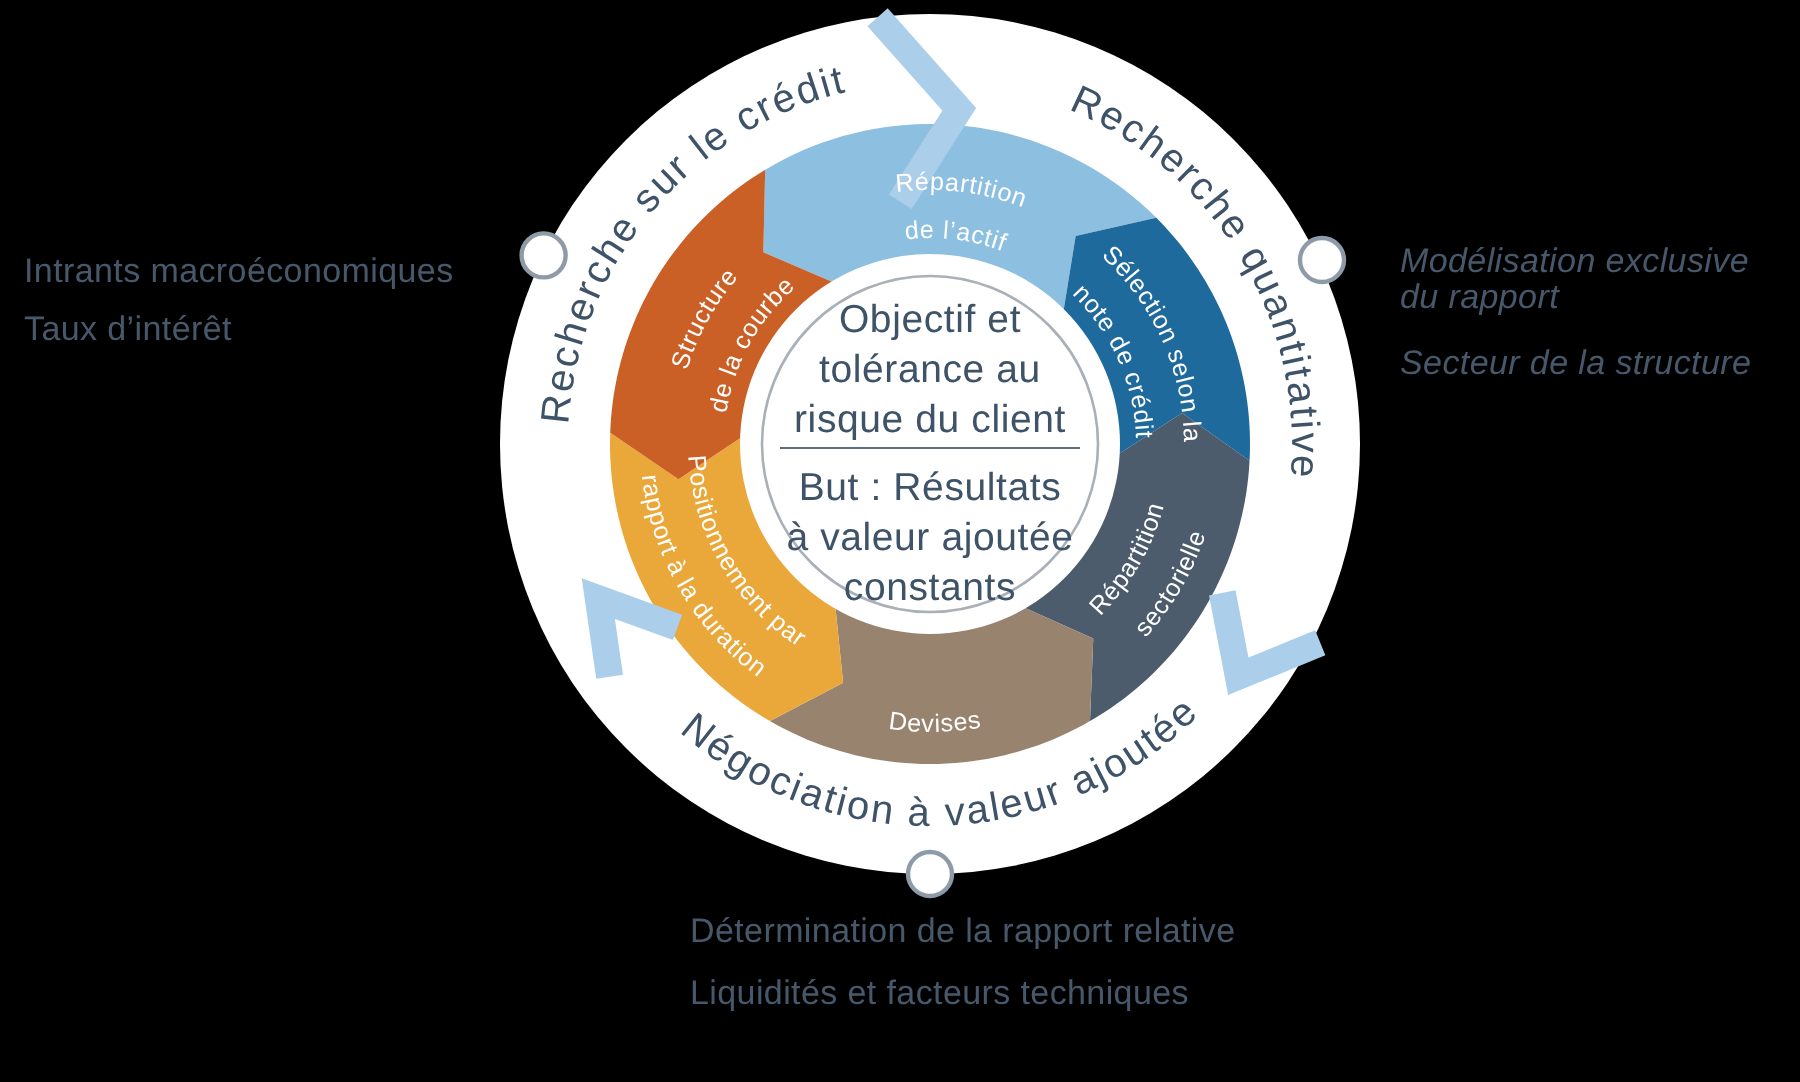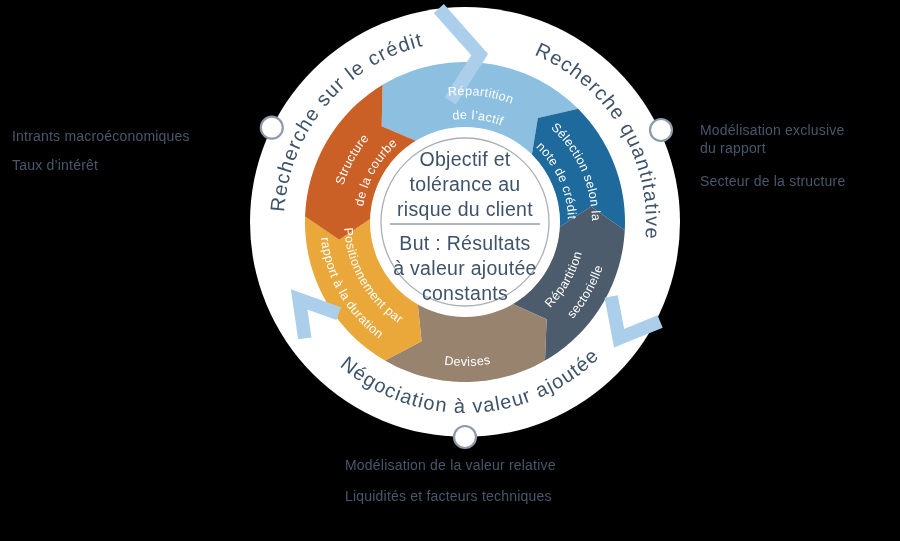--- a/index.html
+++ b/index.html
@@ -2,21 +2,21 @@
 <html><head>
 <meta charset="utf-8">
 <style>
   html,body{margin:0;padding:0;background:#000;}
   body{width:900px;height:541px;position:relative;overflow:hidden;
        font-family:"Liberation Sans", sans-serif;}
   svg{position:absolute;left:0;top:0;}
   .ring-label{font-size:20px;letter-spacing:1.2px;fill:#3e5368;text-anchor:middle;}
   .seg-label{font-size:12.6px;letter-spacing:.35px;fill:#ffffff;text-anchor:middle;}
   .center-text{font-size:19.5px;letter-spacing:.3px;fill:#3e5368;text-anchor:middle;}
-  .note{position:absolute;color:#47586b;font-size:14px;letter-spacing:.2px;}
+  .note{position:absolute;color:#47586b;font-size:17px;letter-spacing:.2px;}
   .note-left div{line-height:28.5px;}
   .note-right .item{line-height:17.5px;margin-bottom:16px;}
   .note-bottom div{line-height:31px;}
 </style>
 </head>
 <body>
 
 <svg id="diagram" width="900" height="541" viewBox="0 0 900 541">
   <defs id="arcdefs">
       <path id="segarc-0-0" d="M363.57 145.57 L 366.13 142.29 L 368.79 139.10 L 371.55 136.00 L 374.42 132.98 L 377.38 130.07 L 380.43 127.25 L 383.58 124.53 L 386.81 121.92 L 390.13 119.42 L 393.52 117.02 L 397.00 114.74 L 400.54 112.57 L 404.16 110.52 L 407.84 108.59 L 411.58 106.78 L 415.38 105.10 L 419.23 103.53 L 423.13 102.10 L 427.07 100.79 L 431.06 99.62 L 435.08 98.57 L 439.14 97.66 L 443.22 96.88 L 447.33 96.24 L 451.45 95.72 L 455.59 95.35 L 459.74 95.11 L 463.89 95.00 L 468.05 95.04 L 472.20 95.20 L 476.34 95.51 L 480.48 95.95 L 484.59 96.52 L 488.69 97.23 L 492.76 98.07 L 496.80 99.05 L 500.80 100.15 L 504.77 101.39 L 508.70 102.75 L 512.58 104.25 L 516.40 105.87 L 520.17 107.61 L 523.89 109.48 L 527.54 111.46 L 531.12 113.57 L 534.63 115.79 L 538.07 118.13 L 541.43 120.57 L 544.71 123.13 L 547.90 125.79 L 551.00 128.55 L 554.02 131.42 L 556.93 134.38 L 559.75 137.43 L 562.47 140.58 L 565.08 143.81 L 567.58 147.13 L 569.98 150.52 L 572.26 154.00 L 574.43 157.54 L 576.48 161.16 L 578.41 164.84 L 580.22 168.58 L 581.90 172.38" fill="none"></path>
@@ -90,26 +90,26 @@
   <circle cx="271.8" cy="127.7" r="11" fill="#ffffff" stroke="#8d9aa8" stroke-width="2.2"></circle>
   <circle cx="661" cy="130" r="11" fill="#ffffff" stroke="#8d9aa8" stroke-width="2.2"></circle>
   <circle cx="465" cy="437" r="11" fill="#ffffff" stroke="#8d9aa8" stroke-width="2.2"></circle>
 </svg>
 
 <div class="note note-left" style="left:12px;top:122px;">
   <div>Intrants macroéconomiques</div>
   <div>Taux d’intérêt</div>
 </div>
 
-<div class="note note-right" style="left:700px;top:122px;">
+<div class="note note-right" style="left:700px;top:122px;font-style:italic;">
   <div class="item">
     <div>Modélisation exclusive</div>
     <div>du rapport</div>
   </div>
   <div class="item">
     <div>Secteur de la structure</div>
   </div>
 </div>
 
 <div class="note note-bottom" style="left:345px;top:450px;">
-  <div>Modélisation de la valeur relative</div>
+  <div>Détermination de la rapport relative</div>
   <div>Liquidités et facteurs techniques</div>
 </div>
 
 </body></html>

